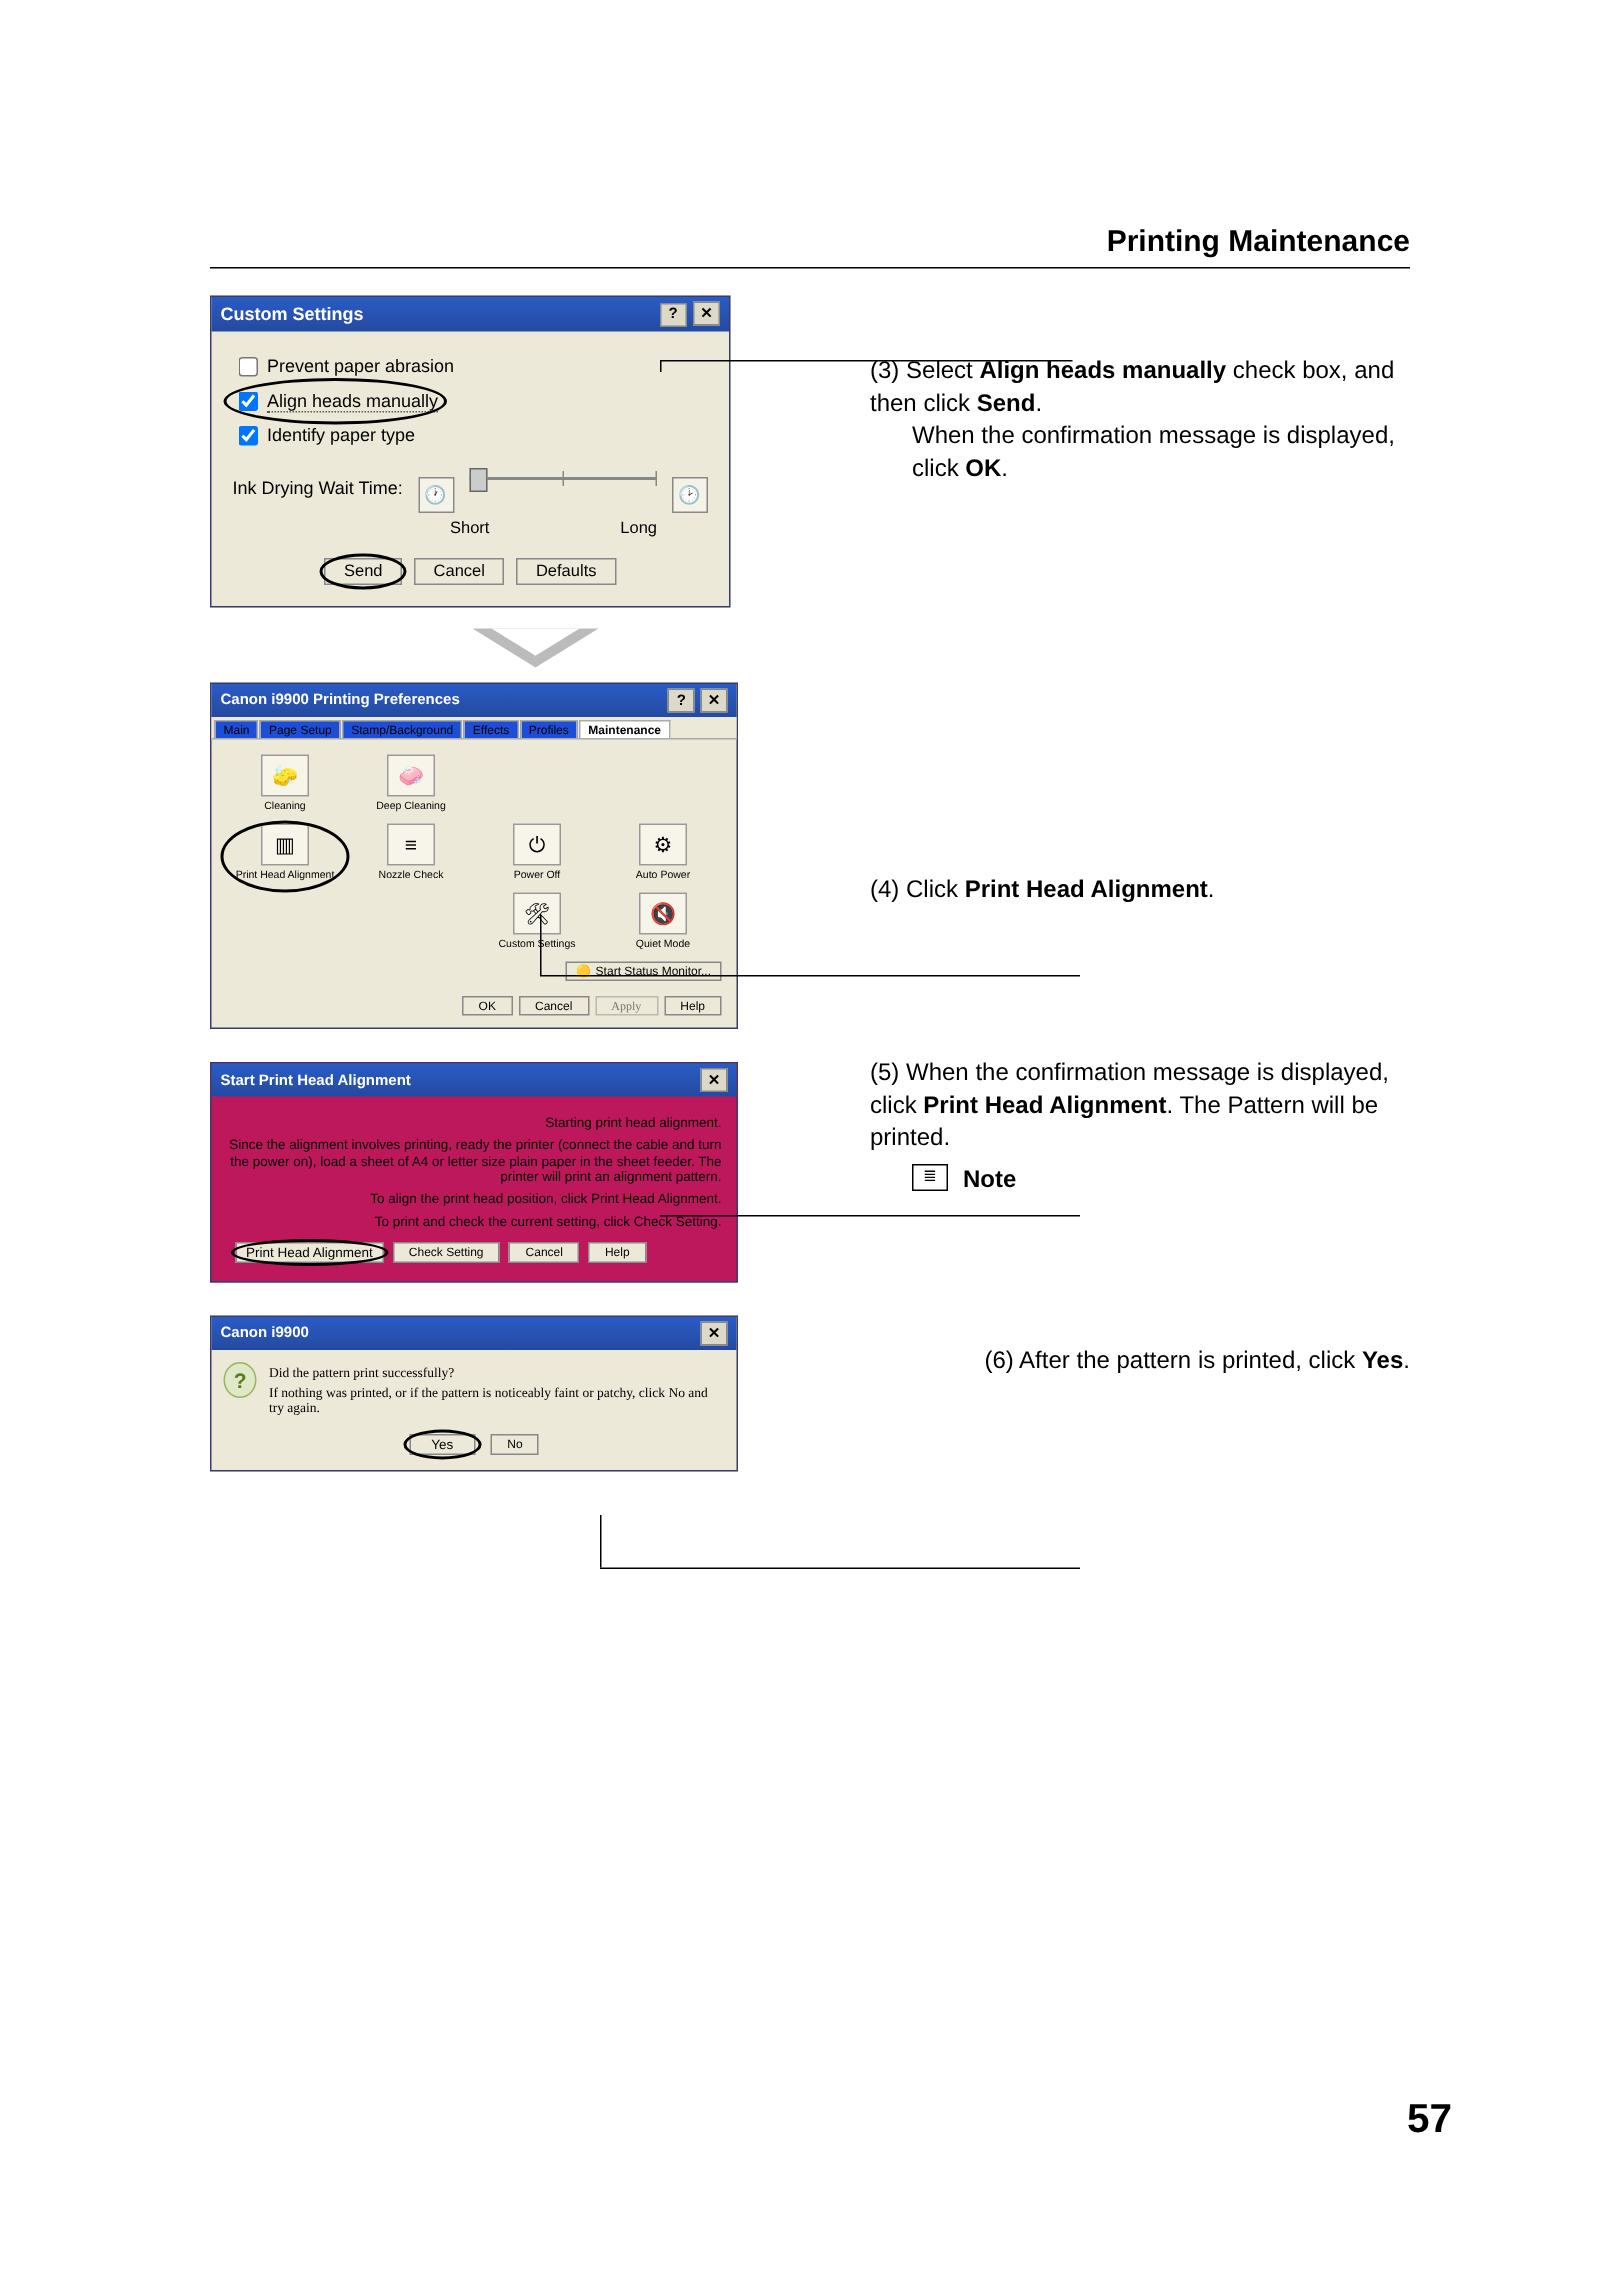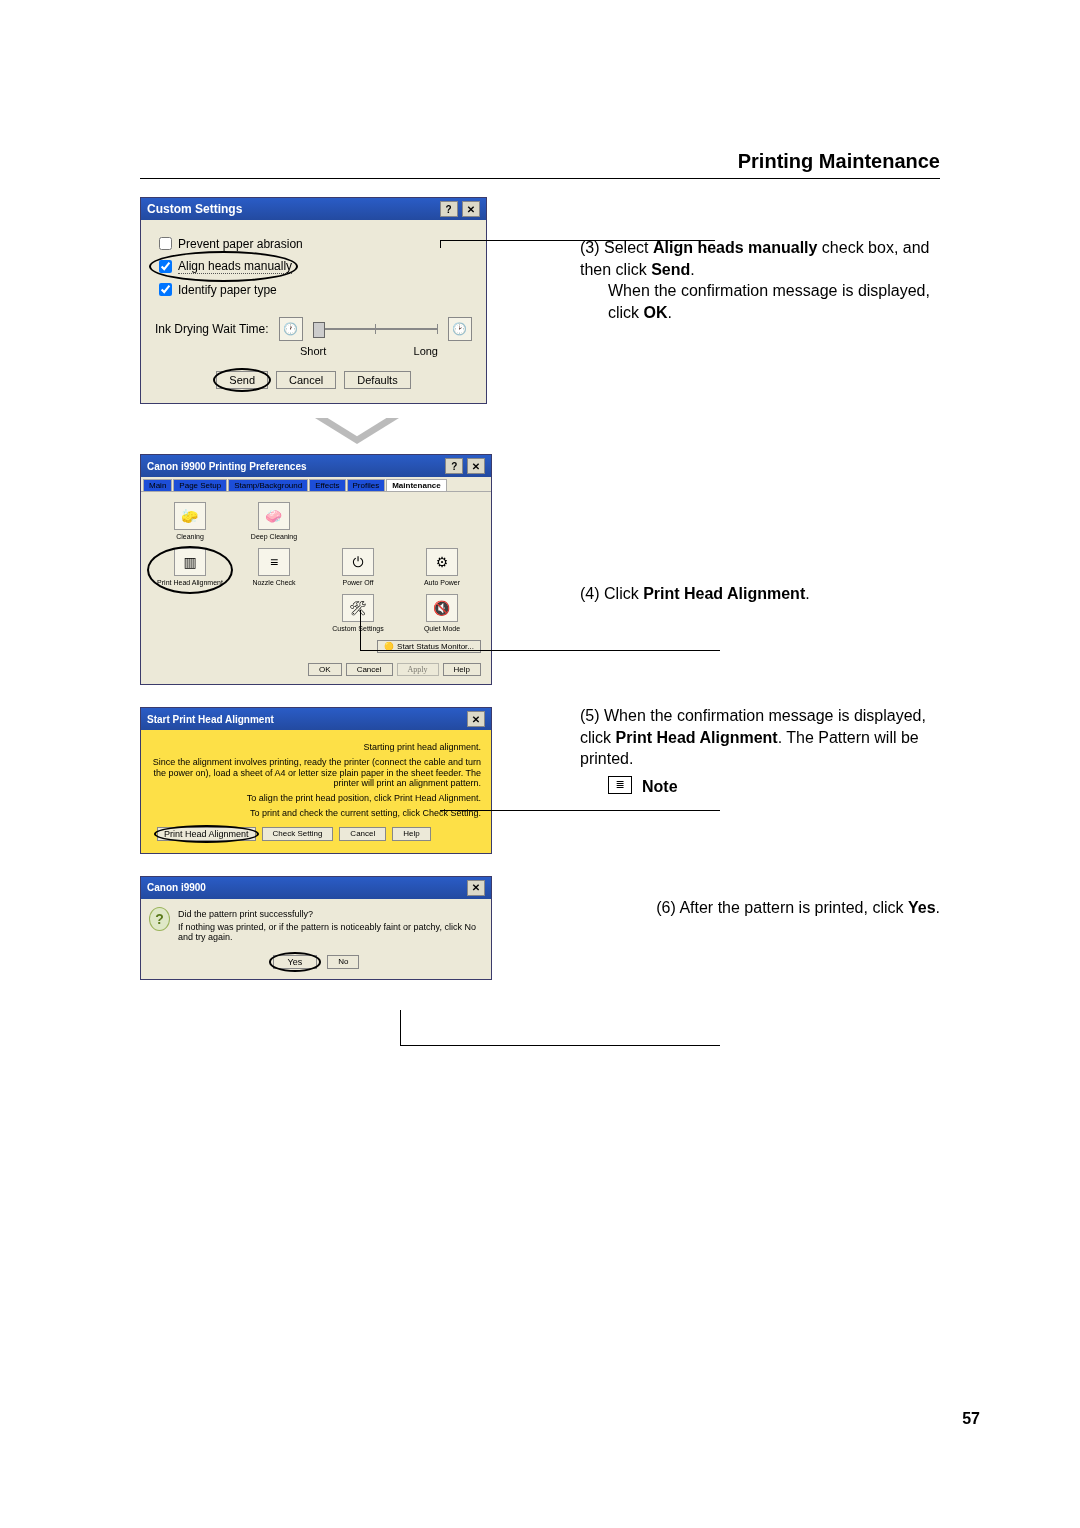--- a/index.html
+++ b/index.html
@@ -78,21 +78,21 @@
   }
   .highlight-oval::after {
     content: "";
     position: absolute;
     left: -6px; right: -6px; top: -6px; bottom: -6px;
     border: 2px solid #000;
     border-radius: 50%;
     pointer-events: none;
   }
   .slider-row {
-    display: flex; align-items: center; gap: 10px; margin-top: 14px;
+    display: flex; gap: 10px; margin-top: 14px;
   }
   .slider-icon {
     width: 22px; height: 22px; border: 1px solid #888; background: #f5f3e7;
     display:flex;align-items:center;justify-content:center;font-size:12px;
   }
   .slider-track {
     flex: 1; height: 2px; background: #888; position: relative;
   }
   .slider-track::before, .slider-track::after {
     content:""; position:absolute; top:-4px; width:1px; height:10px; background:#888;
@@ -148,37 +148,37 @@
     content:""; position:absolute; left:-4px; right:-4px; top:-2px; bottom:-8px;
     border:2px solid #000; border-radius:50%;
   }
   .status-row{ text-align:right; padding:2px 10px 6px;}
   .status-btn{ border:1px solid #888; padding:1px 6px; font-size:8px; display:inline-flex; align-items:center; gap:3px;}
   .dlg2-buttons{ display:flex; justify-content:flex-end; gap:4px; padding:4px 10px 8px;}
   .btn-sm{ border:1px solid #888; padding:1px 10px; font-size:8px; background:#ece9d8;}
   .btn-sm.disabled{opacity:.5;font-family:Liberation Serif, serif;}
 
   
-  .dlg3 { border:1px solid #3b3b6b; background:#fde047; font-size:9px; margin-top:22px; width:350px;}
+  .dlg3 { border:1px solid #3b3b6b; background:#be185d; font-size:9px; margin-top:22px; width:350px;}
   .dlg3 .dlg-title{font-size:10px;}
   .dlg3-body{padding:8px 10px;text-align:right;}
   .dlg3-body p{margin:4px 0; line-height:1.2;}
   .dlg3-buttons{display:flex; gap:6px; justify-content:flex-start; padding:4px 0 4px 6px;}
   .btn-oval{ position:relative; border:1px solid #888; padding:1px 6px; background:#ece9d8;}
   .btn-oval::after{
     content:""; position:absolute; left:-4px; right:-4px; top:-3px; bottom:-3px;
     border:2px solid #000; border-radius:50%;
   }
 
   
   .dlg4{ border:1px solid #3b3b6b; background:#ece9d8; font-size:9px; margin-top:22px; width:350px;}
   .dlg4 .dlg-title{font-size:10px;justify-content:space-between;}
   .dlg4-body{display:flex; gap:8px; padding:8px;}
   .q-icon{ width:22px; height:22px; border-radius:50%; background:#dfe8c7; color:#5a7a1b; font-weight:bold; display:flex; align-items:center; justify-content:center; font-size:14px; border:1px solid #9ab35a;}
-  .dlg4-text p{margin:2px 0; line-height:1.2;}
+  .dlg4-text p{margin:2px 0; line-height:1.2;font-family:Liberation Serif, serif;}
   .dlg4-buttons{display:flex; justify-content:center; gap:10px; padding:2px 0 10px;}
   .btn-yes{ position:relative; border:1px solid #888; padding:1px 14px; background:#ece9d8;}
   .btn-yes::after{
     content:""; position:absolute; left:-5px; right:-5px; top:-4px; bottom:-4px;
     border:2px solid #000; border-radius:50%;
   }
 
   
   .step { position:relative; margin-bottom: 40px; }
   .step-num { font-weight: normal; }
@@ -187,23 +187,23 @@
   .note-label{font-weight:bold;}
   b{font-weight:bold;}
 
   
   .conn { position:absolute; background:#000; }
   .conn.h { height:1px; }
   .conn.v { width:1px; }
 
   .page-number {
     position:absolute;
-    right: 100px;
+    right: 112px;
     bottom: 100px;
-    font-size: 16px;
+    font-size: 27px;
     font-weight: bold;
   }
 </style>
 </head>
 <body>
 
 <div class="page">
   <div class="page-title-row">
     <span class="page-title">Printing Maintenance</span>
   </div>

